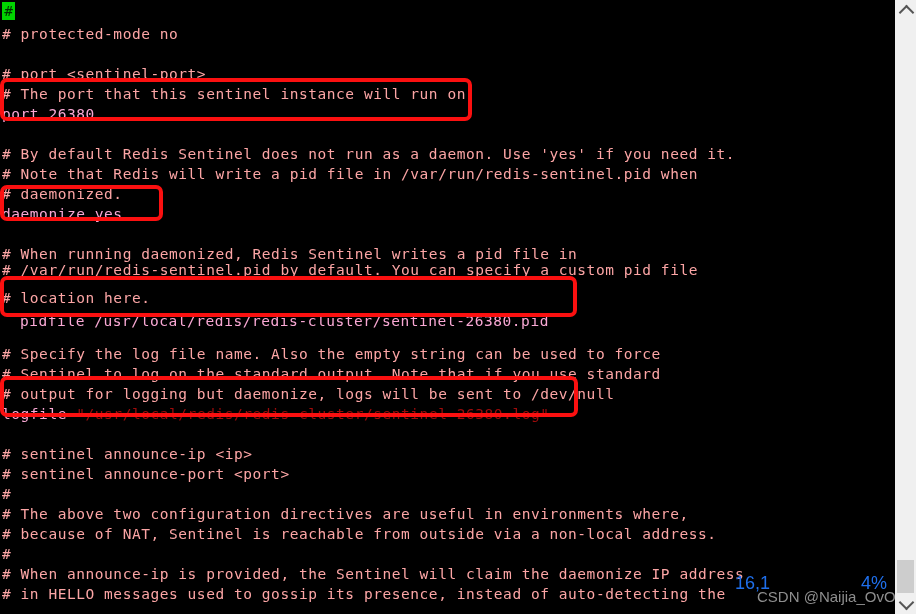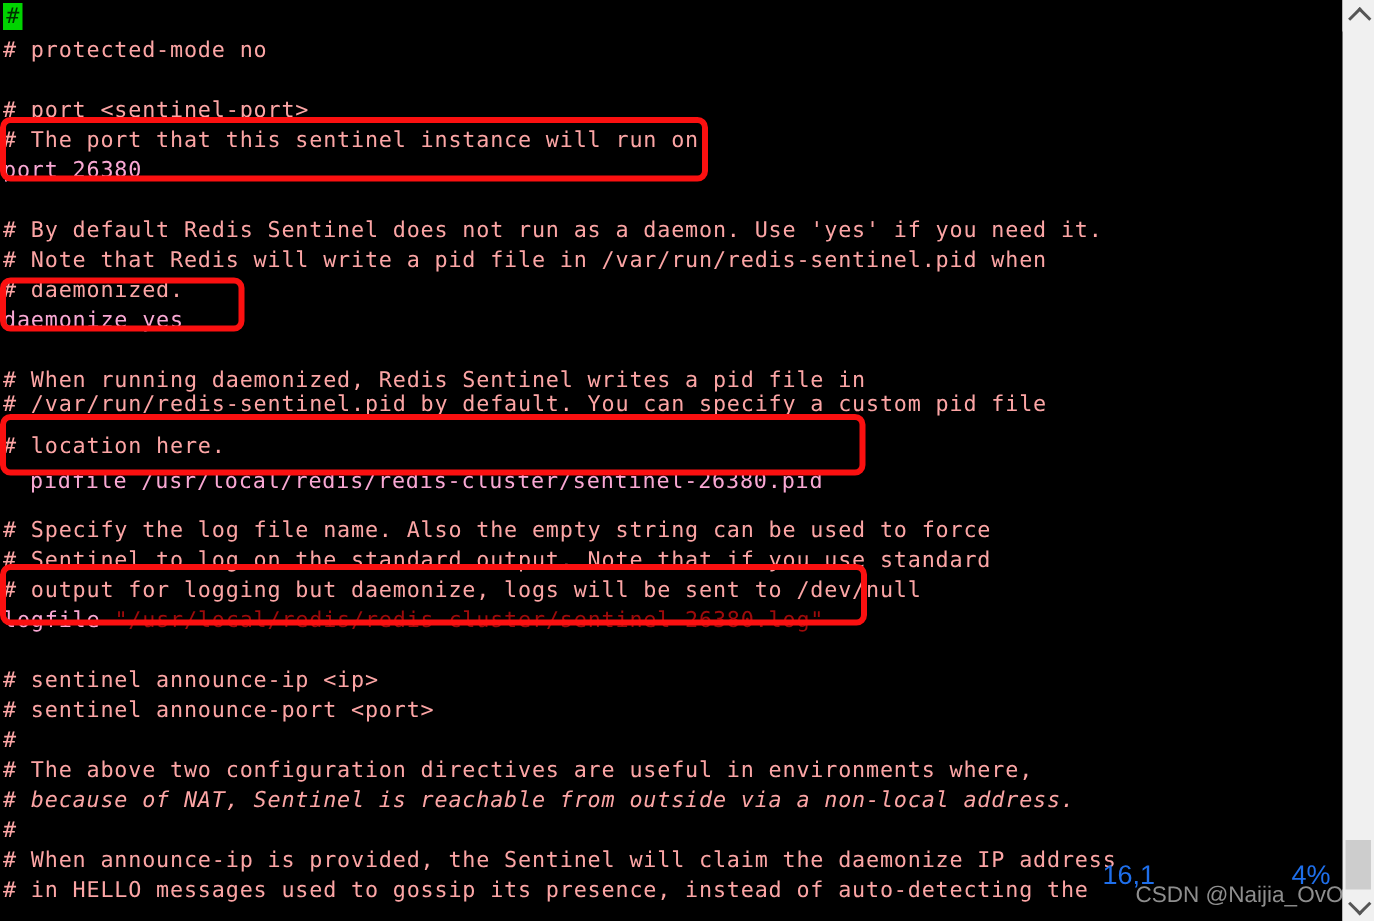--- a/index.html
+++ b/index.html
@@ -175,21 +175,21 @@
         <div class="line" style="top: 324px;"><span class="blank"></span></div>
         <div class="line" style="top: 344px;"><span class="comment"># Specify the log file name. Also the empty string can be used to force</span></div>
         <div class="line" style="top: 364px;"><span class="comment"># Sentinel to log on the standard output. Note that if you use standard</span></div>
         <div class="line" style="top: 384px;"><span class="comment"># output for logging but daemonize, logs will be sent to /dev/null</span></div>
         <div class="line" style="top: 404px;"><span class="cmd">logfile </span><span class="str">"/usr/local/redis/redis-cluster/sentinel-26380.log"</span></div>
         <div class="line" style="top: 424px;"><span class="blank"></span></div>
         <div class="line" style="top: 444px;"><span class="comment"># sentinel announce-ip &lt;ip&gt;</span></div>
         <div class="line" style="top: 464px;"><span class="comment"># sentinel announce-port &lt;port&gt;</span></div>
         <div class="line" style="top: 484px;"><span class="comment">#</span></div>
         <div class="line" style="top: 504px;"><span class="comment"># The above two configuration directives are useful in environments where,</span></div>
-        <div class="line" style="top: 524px; font-style: italic;"><span class="comment"># because of NAT, Sentinel is reachable from outside via a non-local address.</span></div>
+        <div class="line" style="top: 524px;"><span class="comment"># because of NAT, Sentinel is reachable from outside via a non-local address.</span></div>
         <div class="line" style="top: 544px;"><span class="comment">#</span></div>
         <div class="line" style="top: 564px;"><span class="comment"># When announce-ip is provided, the Sentinel will claim the daemonize IP address</span></div>
         <div class="line" style="top: 584px;"><span class="comment"># in HELLO messages used to gossip its presence, instead of auto-detecting the</span></div>
       </div>
     <div class="cursor-block">#</div>
   </div>
 
   <div id="boxes-host">
       <div class="redbox" style="left: 0px; top: 78px; width: 472px; height: 43px; border-color: rgb(251, 16, 16);"></div>
       <div class="redbox" style="left: 0px; top: 185px; width: 163px; height: 36px; border-color: rgb(251, 16, 16);"></div>

